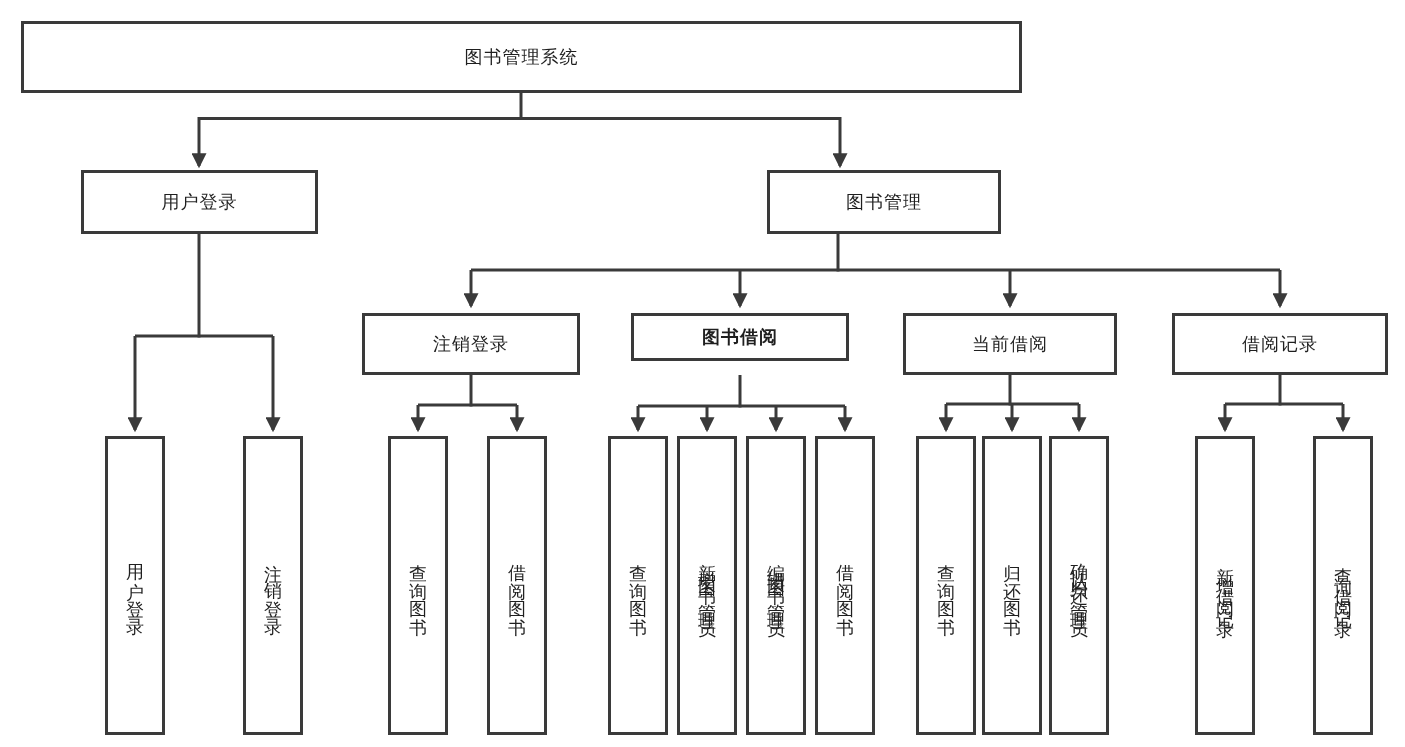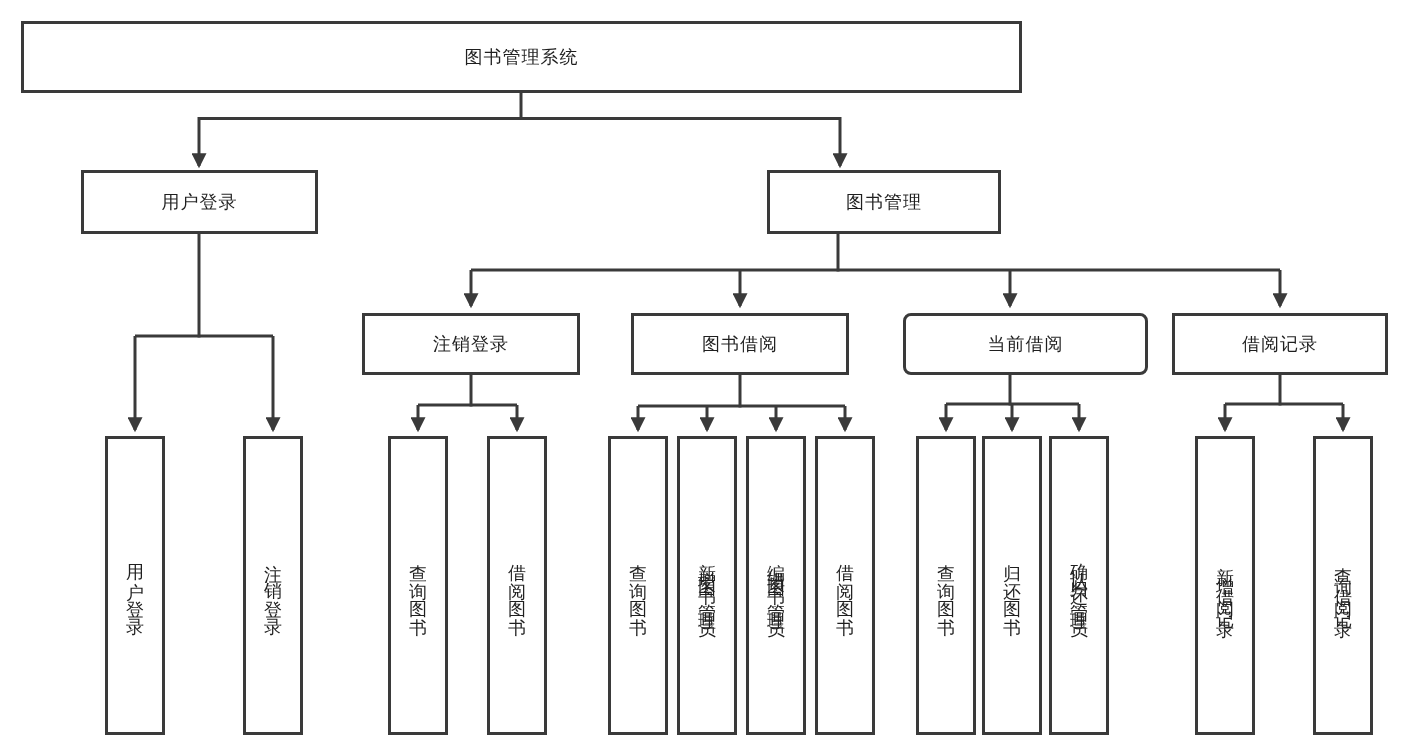--- a/index.html
+++ b/index.html
@@ -78,22 +78,22 @@
     <line x1="1225" y1="404" x2="1225" y2="430" marker-end="url(#arrow)"></line>
     <line x1="1343" y1="404" x2="1343" y2="430" marker-end="url(#arrow)"></line>
   </svg>
 
   <div class="node" style="left:21px;top:13px;width:1001px;height:72px;margin-top:8px;">图书管理系统</div>
 
   <div class="node" style="left:81px;top:170px;width:237px;height:64px;">用户登录</div>
   <div class="node" style="left:721px;top:170px;width:234px;height:64px;margin-left:46px;">图书管理</div>
 
   <div class="node" style="left:362px;top:313px;width:218px;height:62px;">注销登录</div>
-  <div class="node" style="left:631px;top:313px;width:218px;height:62px;">图书借阅</div>
-  <div class="node" style="left:903px;top:313px;width:245px;height:62px;border-radius:8px;">当前借阅</div>
+  <div class="node" style="left:631px;top:313px;width:218px;height:48px;font-weight:bold;">图书借阅</div>
+  <div class="node" style="left:903px;top:313px;width:214px;height:62px;">当前借阅</div>
   <div class="node" style="left:1172px;top:313px;width:216px;height:62px;">借阅记录</div>
 
   <div class="node tall ls-4" style="left:105px;">用户登录</div>
   <div class="node tall ls-4" style="left:243px;">注销登录</div>
 
   <div class="node tall ls-4" style="left:388px;">查询图书</div>
   <div class="node tall ls-4" style="left:487px;">借阅图书</div>
 
   <div class="node tall ls-4" style="left:608px;">查询图书</div>
   <div class="node tall ls-8" style="left:677px;">新增图书（管理员）</div>

